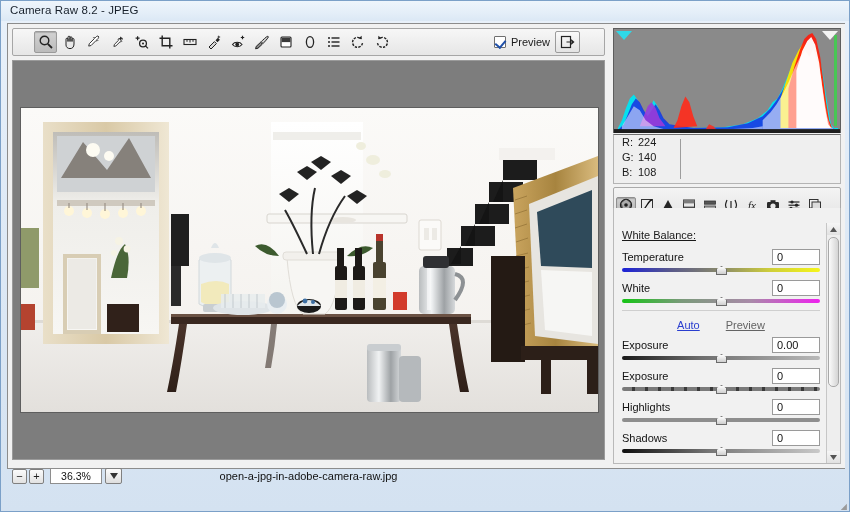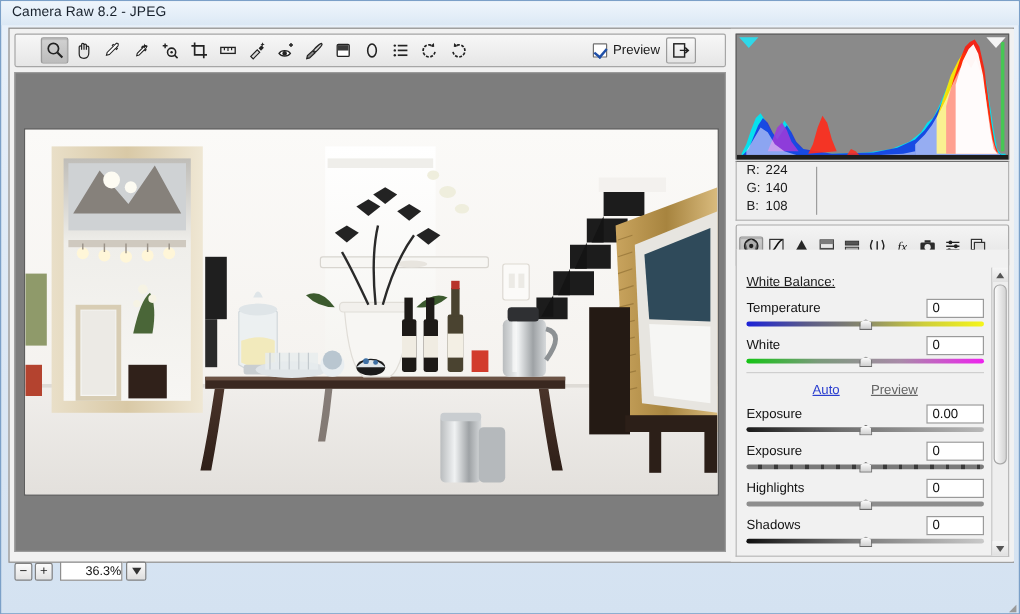--- a/index.html
+++ b/index.html
@@ -56,21 +56,21 @@
   #photo { position:absolute; left:8px; top:47px; width:577px; height:304px;
            overflow:hidden; background:#f4f2ef;
            box-shadow:0 0 0 1px #5e5e5e; }
   #zoombar { position:absolute; left:4px; top:442px; width:593px; height:20px;
              display:flex; align-items:center; }
   .zbtn { width:15px; height:15px; margin-right:2px; border:1px solid #808080;
           border-radius:2px; background:linear-gradient(180deg,#fbfbfb,#e2e2e2);
           display:flex; align-items:center; justify-content:center;
           font-size:11px; line-height:1; color:#222; }
   #zfield { width:52px; height:16px; background:#fff; border:1px solid #8e8e8e;
-            margin:0 3px 0 4px; font-size:10.5px; text-align:right;
+            margin:0 3px 0 4px; font-size:10.5px; text-align:center;
             line-height:15px; color:#111; }
   #zarrow { width:17px; height:16px; border:1px solid #808080; border-radius:2px;
             background:linear-gradient(180deg,#fbfbfb,#dedede);
             display:flex; align-items:center; justify-content:center; }
   #fname { position:absolute; left:0; right:0; text-align:center;
            font-size:11px; color:#111; pointer-events:none; }
 
   
   #rightcol { position:absolute; left:601px; top:0; width:236px; height:444px;
               background:#f1f1f1; }
@@ -507,20 +507,21 @@
 
       <div id="zoombar">
         <div class="zbtn">−</div>
         <div class="zbtn">+</div>
         <div id="zfield">36.3%</div>
         <div id="zarrow">
           <svg width="8" height="6" viewBox="0 0 8 6">
               <polygon points="0,0 8,0 4,6" fill="#333"></polygon>
             </svg>
         </div>
+        <div id="fname">open-a-jpg-in-adobe-camera-raw.jpg</div>
       </div>
     </div>
 
     <div id="rightcol">
 
       <div id="histowrap">
         <svg id="histo" viewBox="0 0 228 105" preserveAspectRatio="none">
           <rect x="0" y="0" width="228" height="105" fill="#8a8a8a"></rect>
           <g>
             <path d="M4 100 L8 92 L12 80 L16 70 L20 66 L24 72 L28 80 L32 86 L36 80 L40 72 L44 78 L48 88 L52 94 L60 98 L80 100 L110 99 L130 96 L145 90 L155 82 L160 74 L165 70 L170 60 L175 48 L180 36 L185 26 L190 20 L194 16 L198 22 L202 14 L206 24 L210 40 L213 60 L216 80 L219 96 L222 100 L226 100 L226 104 L4 104 Z" fill="#00e5f2" opacity=".95"></path>

